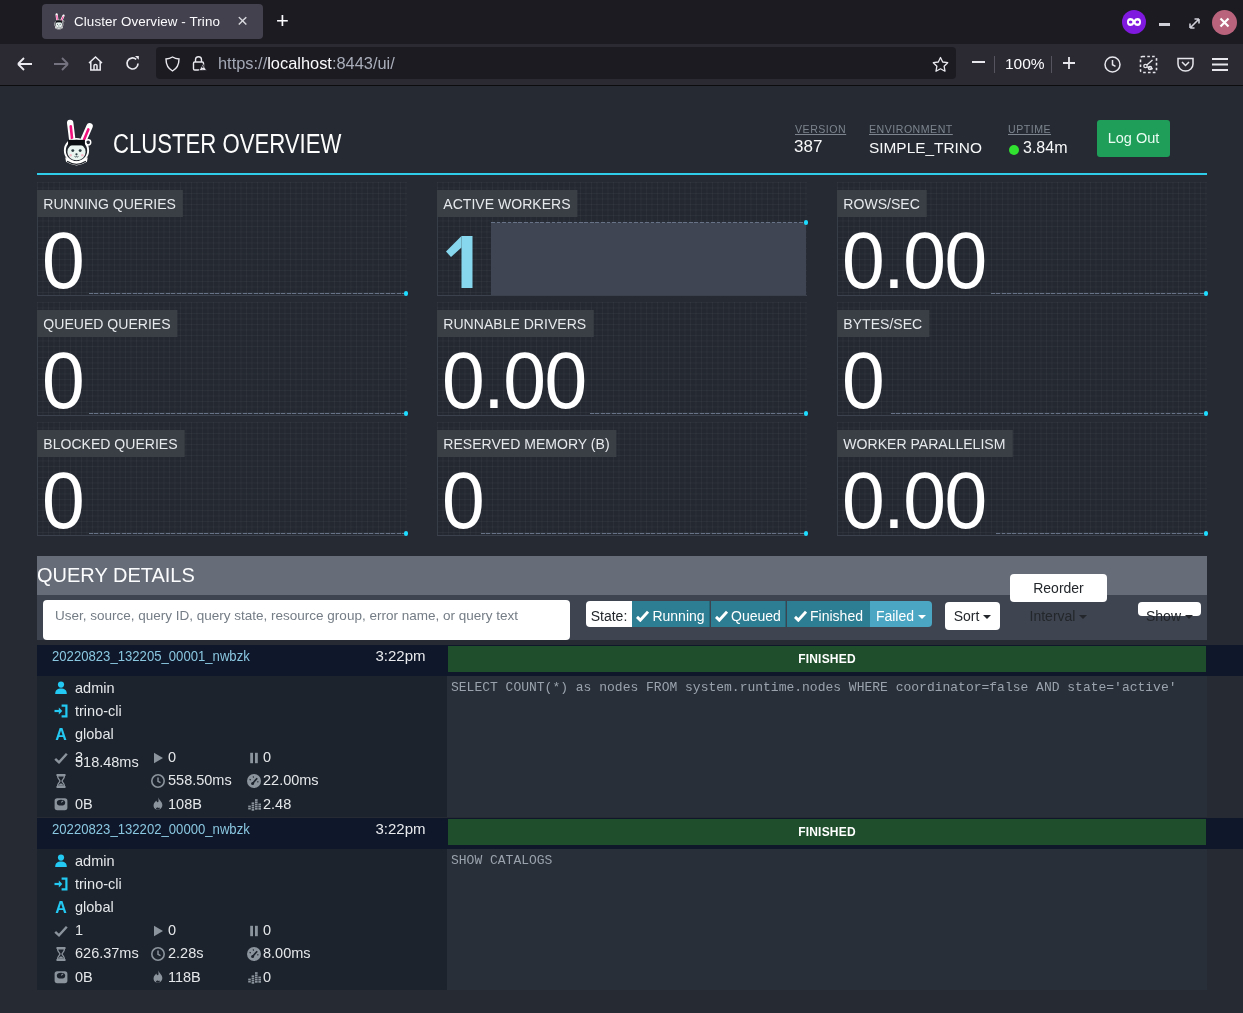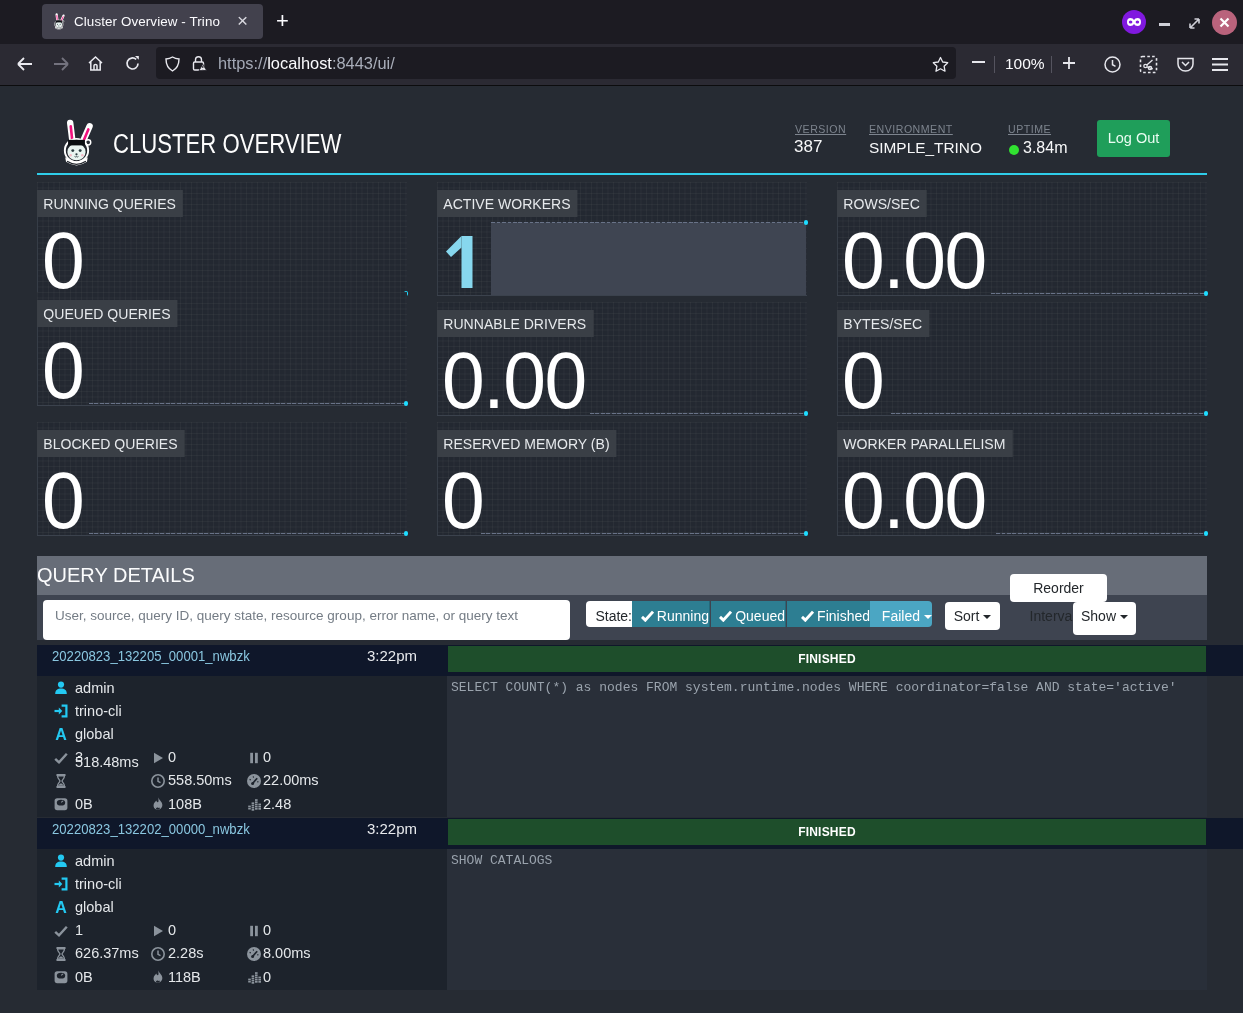--- a/index.html
+++ b/index.html
@@ -29,27 +29,27 @@
 .card .yaxis { position:absolute; left:0; top:34px; bottom:0; width:1px; background:#363d47; }
 .cardlabel { position:absolute; left:0; top:8px; height:27px; background:#3a3f46; color:#e6e9ec; font-size:15.5px; line-height:27px; padding:0 8px 0 7px; white-space:nowrap; transform:scaleX(0.906); transform-origin:left top; }
 .bignum { position:absolute; left:5px; bottom:-6px; font-size:80px; line-height:1; color:#ffffff; transform:scaleX(0.96); transform-origin:left bottom; letter-spacing:-1.5px; }
 .spark { position:absolute; bottom:1px; right:1px; height:1.5px; background:repeating-linear-gradient(90deg,rgba(116,127,150,0.85) 0 3.9px,rgba(116,127,150,0.22) 3.9px 5.5px); }
 .sparkdot { position:absolute; right:-2px; bottom:-1.5px; width:4.5px; height:4.5px; border-radius:50%; background:#1EDCFF; }
 .sparkfill { position:absolute; right:1px; background:#3F4552; }
 
 #qdhead { left:37px; top:556px; width:1170px; height:39px; background:#676d78; color:#fbfcfd; font-size:20px; line-height:38px; }
 #toolbar { left:37px; top:595px; width:1170px; height:45px; background:#3e4450; }
 #filter { left:43px; top:600px; width:527px; height:40px; background:#ffffff; border-radius:4px; font-size:13.5px; color:#747c85; line-height:31px; padding-left:12px; white-space:nowrap; overflow:hidden; }
-.stbtn { position:absolute; top:601px; height:26px; font-size:14px; color:#fff; text-align:right; line-height:30px; }
+.stbtn { position:absolute; top:601px; height:26px; font-size:14px; color:#fff; text-align:center; line-height:30px; }
 .wbtn { position:absolute; background:#fff; border-radius:4px; font-size:14px; color:#23272b; text-align:center; }
 .caret { display:inline-block; width:0; height:0; border-left:4.5px solid transparent; border-right:4.5px solid transparent; border-top:4.5px solid currentColor; vertical-align:middle; margin-left:4px; margin-bottom:1px; }
 
 .qhead { position:absolute; left:37px; width:1226px; height:31px; background:#0f172a; }
 .qid { position:absolute; left:15px; top:1.5px; font-size:15px; color:#8ac7e0; transform:scaleX(0.875); transform-origin:left top; }
-.qtime { position:absolute; left:330px; top:2px; width:67px; font-size:15px; color:#e8eaed; text-align:left; }
+.qtime { position:absolute; left:330px; top:2px; width:67px; font-size:15px; color:#e8eaed; text-align:center; }
 .qprog { position:absolute; left:411px; top:1px; width:758px; height:26px; background:#1e4e2b; color:#fff; font-size:12px; font-weight:bold; text-align:center; line-height:26px; letter-spacing:0.2px; }
 .qinfo { position:absolute; left:37px; width:410px; height:141px; background:#1d232c; }
 .qsql { position:absolute; left:447px; width:760px; height:141px; background:#292f39; font-family:"Liberation Mono", monospace; font-size:13px; color:#9aa3ad; padding:4px 0 0 4px; }
 .irow { position:absolute; font-size:14.5px; color:#e4e7ea; }
 </style>
 </head>
 <body>
 
 <div id="titlebar" class="abs"></div>
 <div id="tab" class="abs"></div>
@@ -210,21 +210,21 @@
   <div class="abs" style="right:-1px;top:38px;width:4.5px;height:4.5px;border-radius:50%;background:#1EDCFF"></div>
 </div>
 <div class="card abs" style="left:837px;top:182px">
   <div class="yaxis"></div>
   <div class="cardlabel">ROWS/SEC</div>
   <div class="bignum" style="color:#fff">0.00</div>
   <div class="spark" style="left:154px">
       <div class="sparkdot"></div>
     </div>
 </div>
-<div class="card abs" style="left:37px;top:292px">
+<div class="card abs" style="left:37px;top:302px">
   <div class="yaxis"></div>
   <div class="cardlabel">QUEUED QUERIES</div>
   <div class="bignum" style="color:#fff">0</div>
   <div class="spark" style="left:52px">
       <div class="sparkdot"></div>
     </div>
 </div>
 <div class="card abs" style="left:437px;top:302px">
   <div class="yaxis"></div>
   <div class="cardlabel">RUNNABLE DRIVERS</div>
@@ -274,21 +274,21 @@
     </svg>Running</div>
 <div class="stbtn" style="left:711px;width:75px;background:#2d7e92;border-right:1px solid #25687a"><svg width="13" height="12" viewBox="0 0 14 13" style="margin-right:3px;vertical-align:-1px">
       <path d="M1,7.5 L4.6,11 L13,1.8" fill="none" stroke="#fff" stroke-width="3.2"></path>
     </svg>Queued</div>
 <div class="stbtn" style="left:787px;width:83px;background:#2d7e92"><svg width="13" height="12" viewBox="0 0 14 13" style="margin-right:3px;vertical-align:-1px">
       <path d="M1,7.5 L4.6,11 L13,1.8" fill="none" stroke="#fff" stroke-width="3.2"></path>
     </svg>Finished</div>
 <div class="stbtn" style="left:870px;width:62px;background:#4ba6c3;border-radius:0 4px 4px 0">Failed<span class="caret"></span></div>
 <div class="wbtn" style="left:945px;top:602px;width:55px;height:28px;line-height:28px">Sort<span class="caret"></span></div>
 <div class="wbtn" style="left:1010px;top:574px;width:97px;height:28px;line-height:28px">Reorder Interval<span class="caret"></span></div>
-<div class="wbtn" style="left:1073px;top:602px;width:63px;height:33px;line-height:28px">Show<span class="caret"></span></div>
+<div class="wbtn" style="left:1138px;top:602px;width:63px;height:14px;line-height:28px">Show<span class="caret"></span></div>
 <div class="qhead" style="top:645px">
   <div class="qid">20220823_132205_00001_nwbzk</div>
   <div class="qtime">3:22pm</div>
   <div class="qprog">FINISHED</div>
 </div>
 <div class="qinfo" style="top:676px"></div>
 <div class="qsql" style="top:676px">SELECT COUNT(*) as nodes FROM system.runtime.nodes WHERE coordinator=false AND state='active'</div>
 <svg class="abs" style="left:53px;top:680.0px" width="16" height="16" viewBox="0 0 16 16">
     <circle cx="8" cy="4.6" r="3.1" fill="#23c9f2"></circle>
     <path d="M2.2,14 C2.2,9.8 5,8.6 8,8.6 C11,8.6 13.8,9.8 13.8,14 Z" fill="#23c9f2"></path>

